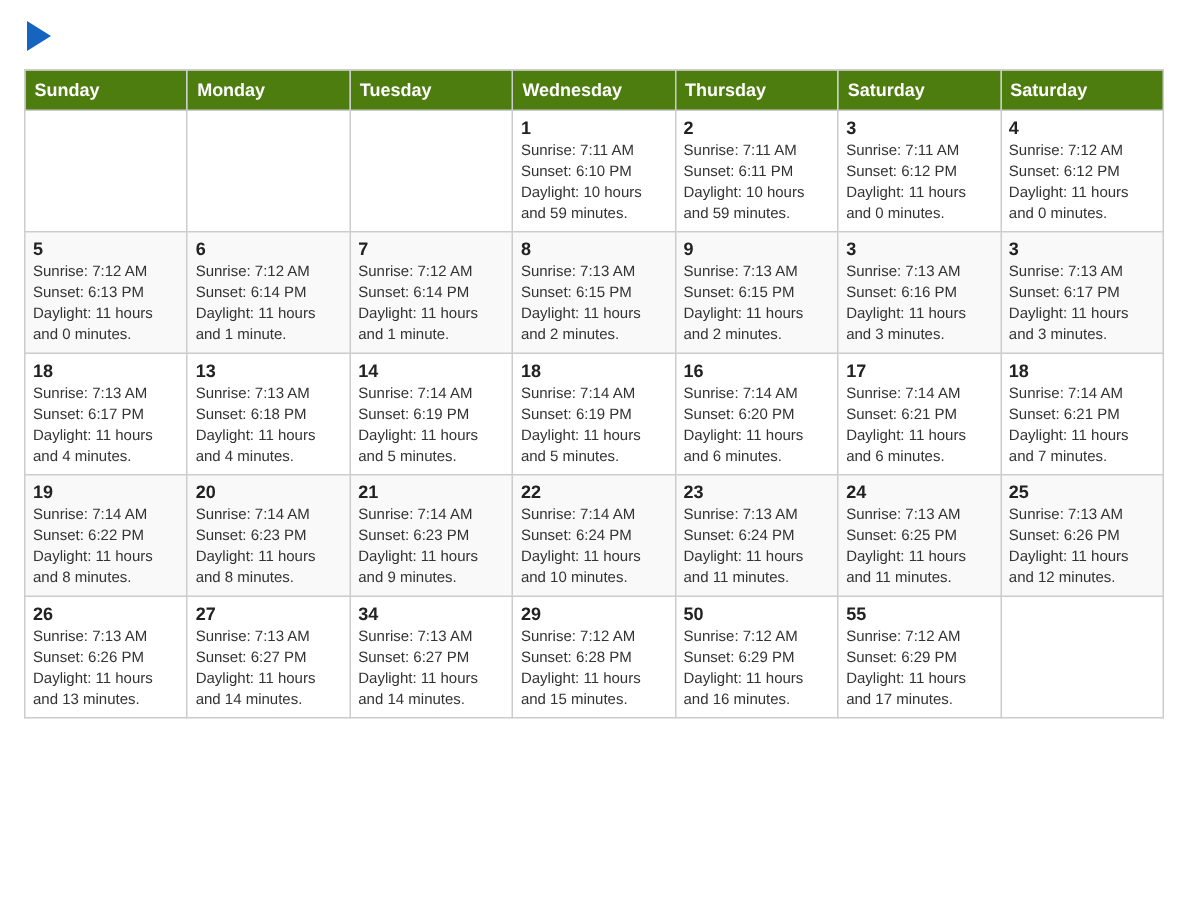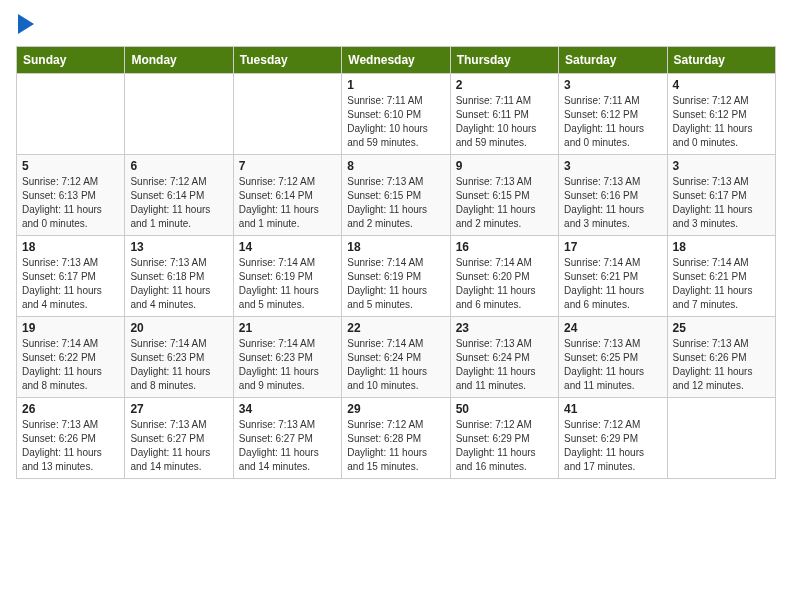--- a/index.html
+++ b/index.html
@@ -255,19 +255,19 @@
         </td>
         <td>
           <span class="day-number">29</span>
           <div class="day-info">Sunrise: 7:12 AM<br>Sunset: 6:28 PM<br>Daylight: 11 hours and 15 minutes.</div>
         </td>
         <td>
           <span class="day-number">50</span>
           <div class="day-info">Sunrise: 7:12 AM<br>Sunset: 6:29 PM<br>Daylight: 11 hours and 16 minutes.</div>
         </td>
         <td>
-          <span class="day-number">41</span>
+          <span class="day-number">55</span>
           <div class="day-info">Sunrise: 7:12 AM<br>Sunset: 6:29 PM<br>Daylight: 11 hours and 17 minutes.</div>
         </td>
         <td class="empty-cell"></td>
       </tr>
     </tbody>
 </table>
 
 </body></html>

